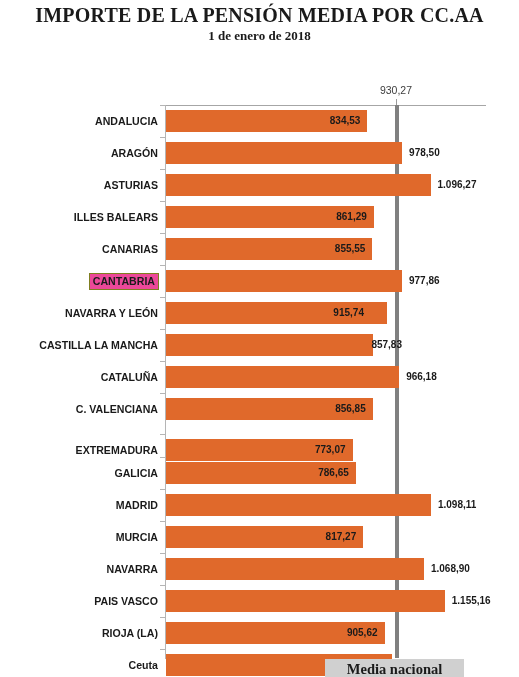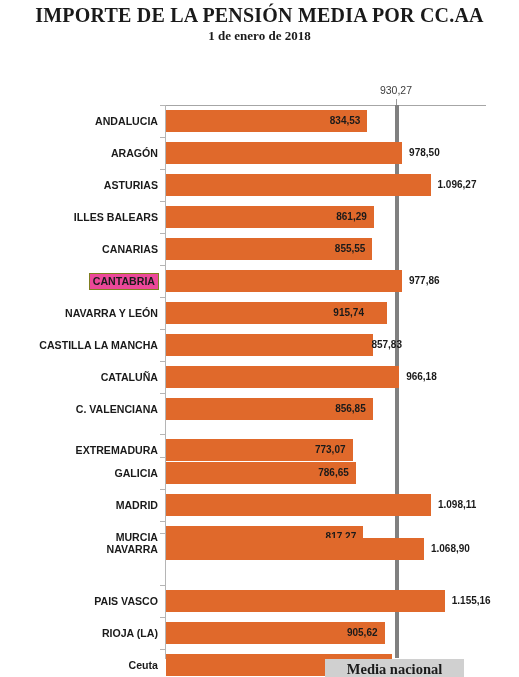--- a/index.html
+++ b/index.html
@@ -255,21 +255,21 @@
         <div class="cat-label"><span class="cat-text">MADRID</span></div>
         <div class="bar" style="width: 264.974px; background: rgb(224, 105, 43);"></div>
         <div class="val outside" style="left: 437.974px; width: 90px;">1.098,11</div>
       </div>
       <div class="row" style="top: 521px;">
         <div class="tick"></div>
         <div class="cat-label"><span class="cat-text">MURCIA</span></div>
         <div class="bar" style="width: 197.207px; background: rgb(224, 105, 43);"></div>
         <div class="val inside" style="left: 166px; width: 190.207px;">817,27</div>
       </div>
-      <div class="row" style="top: 533px; text-decoration: underline;">
+      <div class="row" style="top: 553px; text-decoration: underline;">
         <div class="tick"></div>
         <div class="cat-label"><span class="cat-text">NAVARRA</span></div>
         <div class="bar" style="width: 257.926px; background: rgb(224, 105, 43);"></div>
         <div class="val outside" style="left: 430.926px; width: 90px;">1.068,90</div>
       </div>
       <div class="row" style="top: 585px;">
         <div class="tick"></div>
         <div class="cat-label"><span class="cat-text">PAIS VASCO</span></div>
         <div class="bar" style="width: 278.74px; background: rgb(224, 105, 43);"></div>
         <div class="val outside" style="left: 451.74px; width: 90px;">1.155,16</div>

